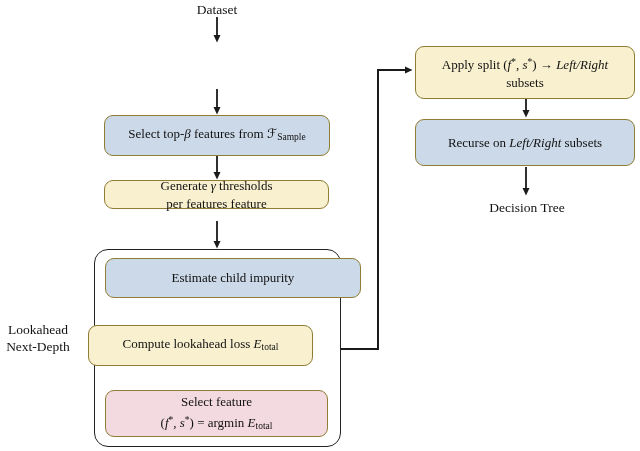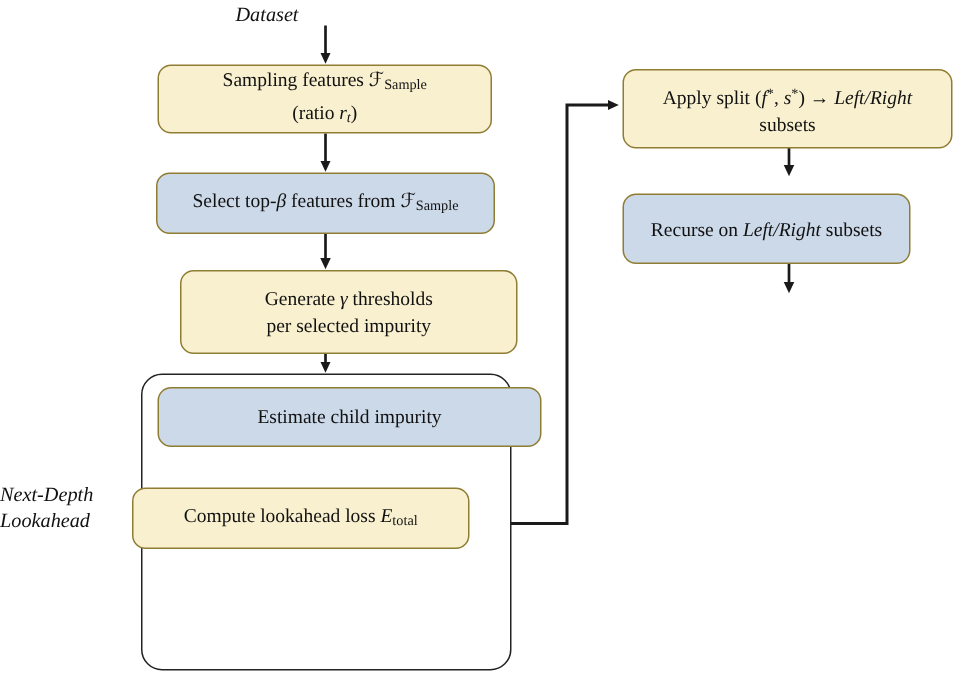--- a/index.html
+++ b/index.html
@@ -39,23 +39,23 @@
   .box.pink   { background: #f3d9e0; }
   .group-frame {
     position: absolute;
     border: 1.5px solid #222222;
     border-radius: 14px;
     box-sizing: border-box;
     background: #ffffff;
   }
   .txt {
     position: absolute;
+    text-align: center;
     font-size: 13.5px;
     line-height: 17px;
-    font-style: italic;
   }
   .it { font-style: italic; }
   .sb { font-size: 9.5px; vertical-align: -2px; }
   .sp { font-size: 9.5px; vertical-align: 4px; }
 </style>
 </head>
 <body>
 
 <div class="canvas">
 
@@ -71,53 +71,54 @@
     <line x1="217" y1="221" x2="217" y2="242" stroke="#1a1a1a" stroke-width="1.8" marker-end="url(#ah)"></line>
     <line x1="217" y1="298" x2="217" y2="318" stroke="#1a1a1a" stroke-width="1.8" marker-end="url(#ah)"></line>
     <line x1="217" y1="366" x2="217" y2="383" stroke="#1a1a1a" stroke-width="1.8" marker-end="url(#ah)"></line>
     <path d="M332,349 L378,349 L378,70 L406,70" fill="none" stroke="#1a1a1a" stroke-width="2" marker-end="url(#ah)"></path>
     <line x1="526" y1="94" x2="526" y2="111" stroke="#1a1a1a" stroke-width="1.8" marker-end="url(#ah)"></line>
     <line x1="526" y1="167" x2="526" y2="189" stroke="#1a1a1a" stroke-width="1.8" marker-end="url(#ah)"></line>
   </svg>
 
   <div class="txt" style="left:157px;top:1px;width:120px">Dataset</div>
 
-  <div class="box yellow" style="left:105px;top:43px;width:223px;height:46px">
-    <div><span>Sampling features </span><span>ℱ</span><span class="sb">Sample</span></div>
-    <div><span>(ratio </span><span class="it">r</span><span class="sb it">t</span><span>)</span></div>
-  </div>
 
   <div class="box blue" style="left:104px;top:115px;width:226px;height:41px">
     <div><span>Select top-</span><span class="it">β</span><span> features from </span><span>ℱ</span><span class="sb">Sample</span></div>
   </div>
 
-  <div class="box yellow" style="left:120px;top:180px;width:225px;height:56px">
+  <div class="box yellow" style="left:104px;top:180px;width:225px;height:29px">
     <div><span>Generate </span><span class="it">γ</span><span> thresholds</span></div>
-    <div>per selected impurity</div>
+    <div>per features feature</div>
   </div>
 
   <div class="group-frame" style="left:94px;top:249px;width:247px;height:198px"></div>
 
   <div class="txt" style="left:0px;top:321px;width:76px">
+    <div>Lookahead</div>
     <div>Next-Depth</div>
-    <div>Lookahead</div>
   </div>
 
   <div class="box blue" style="left:105px;top:258px;width:256px;height:40px">
     <div>Estimate child impurity</div>
   </div>
 
   <div class="box yellow" style="left:88px;top:325px;width:225px;height:41px">
     <div><span>Compute lookahead loss </span><span class="it">E</span><span class="sb">total</span></div>
   </div>
 
+  <div class="box pink" style="left:105px;top:390px;width:223px;height:47px">
+    <div>Select feature</div>
+    <div><span>(</span><span class="it">f</span><span class="sp">*</span><span>, </span><span class="it">s</span><span class="sp">*</span><span>) = argmin </span><span class="it">E</span><span class="sb">total</span></div>
+  </div>
 
   <div class="box yellow" style="left:415px;top:46px;width:220px;height:53px">
     <div><span>Apply split (</span><span class="it">f</span><span class="sp">*</span><span>, </span><span class="it">s</span><span class="sp">*</span><span>) →  </span><span class="it">Left/Right</span></div>
     <div>subsets</div>
   </div>
 
-  <div class="box blue" style="left:415px;top:129px;width:192px;height:47px">
+  <div class="box blue" style="left:415px;top:119px;width:220px;height:47px">
     <div><span>Recurse on </span><span class="it">Left/Right</span><span> subsets</span></div>
   </div>
 
+  <div class="txt" style="left:457px;top:199px;width:140px">Decision Tree</div>
 
 </div>
 
 </body></html>

